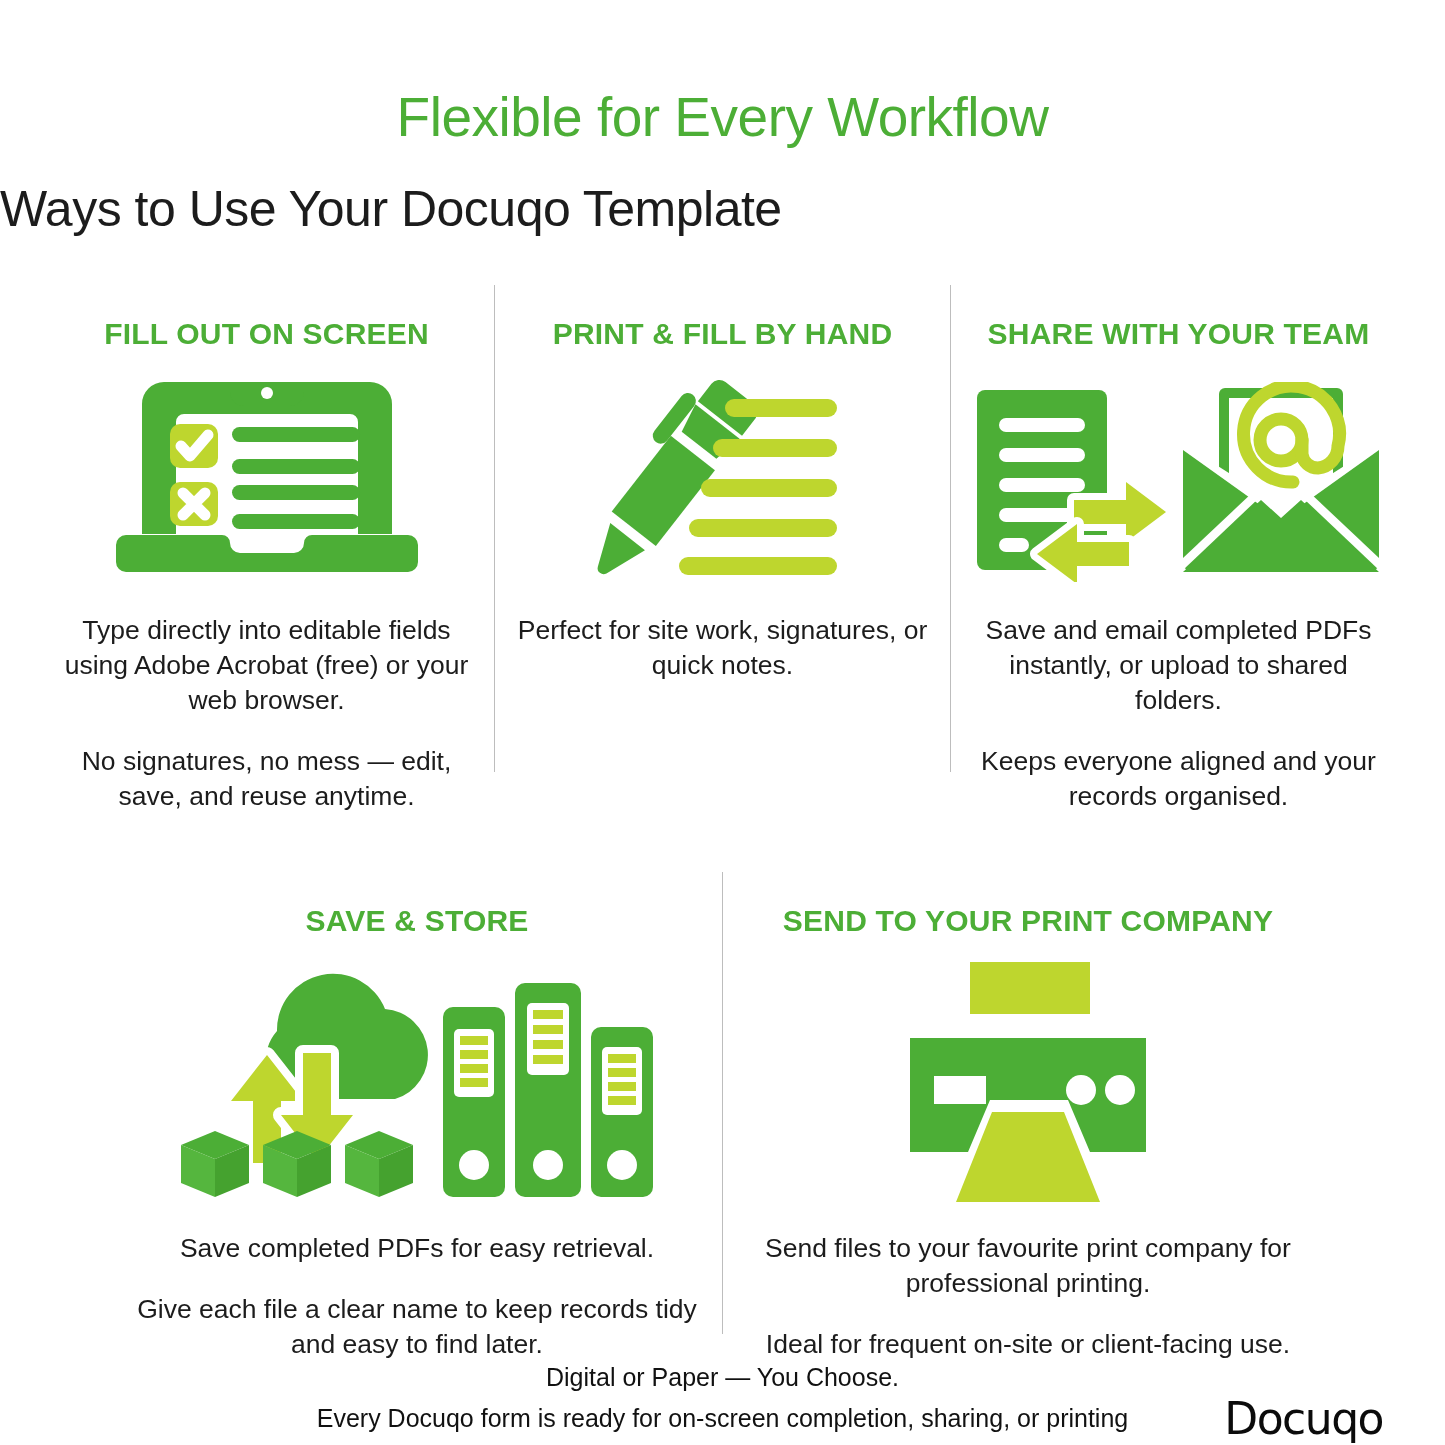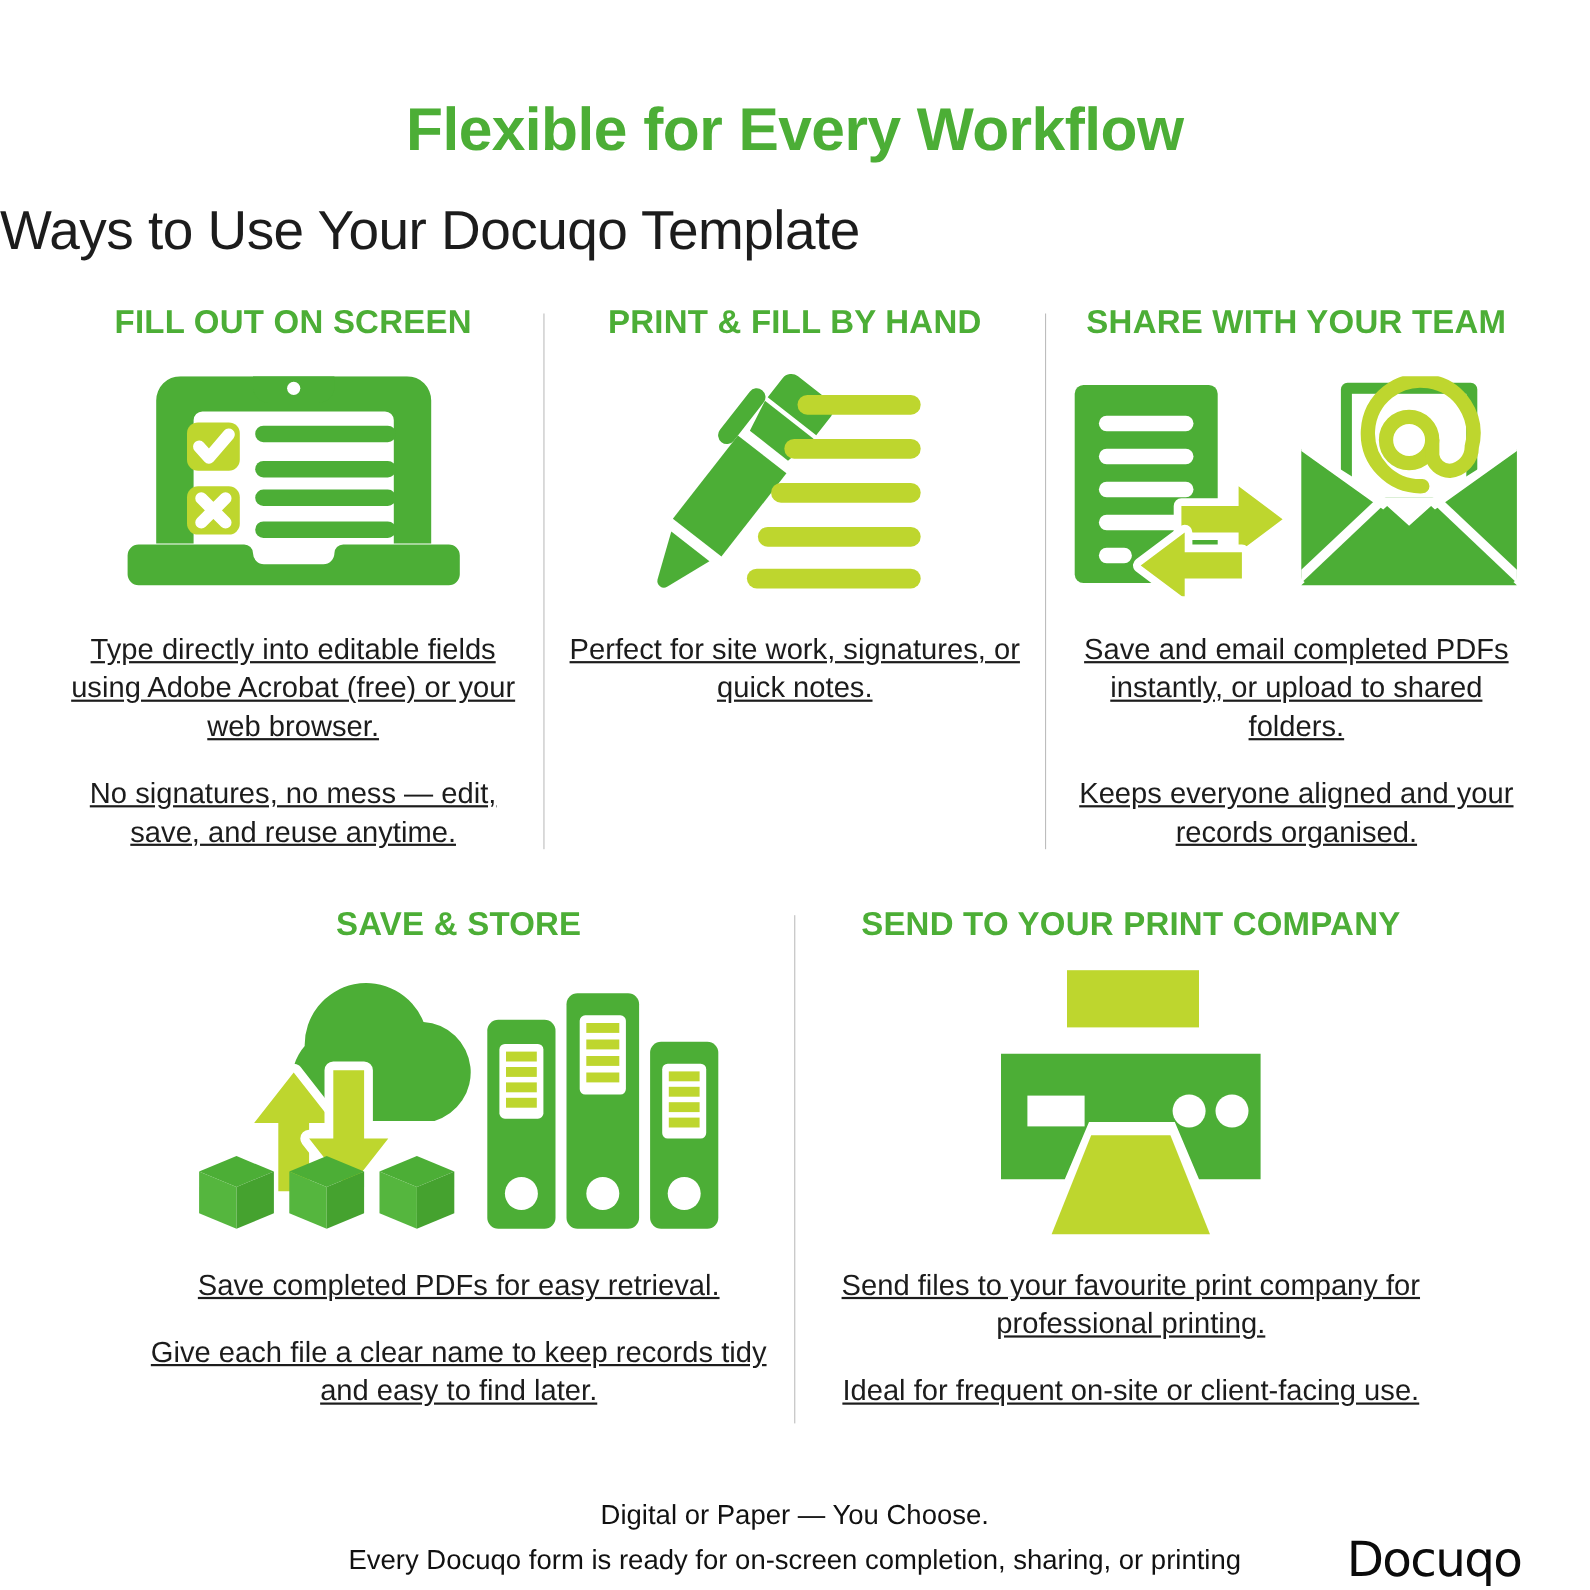--- a/index.html
+++ b/index.html
@@ -20,21 +20,21 @@
     height: 1445px;
     position: relative;
     box-sizing: border-box;
   }
 
   
   .title {
     text-align: center;
     color: #4CAE36;
     font-size: 55px;
-    font-weight: bold;
+    font-weight: normal;
     letter-spacing: -0.5px;
     padding-top: 52px;
     line-height: 1.05;
   }
   .subtitle {
     text-align: left;
     color: #1c1c1c;
     font-size: 50px;
     font-weight: 400;
     margin-top: 24px;
@@ -55,20 +55,21 @@
   .row-bottom {
     margin-top: 50px;
     padding: 0 38px;
   }
   .col {
     position: relative;
     box-sizing: border-box;
     display: flex;
     flex-direction: column;
     align-items: center;
+    margin-top: 40px;
   }
   .row-top .col { width: 455px; padding: 0 18px; }
   .row-bottom .col { width: 610px; padding: 0 22px; }
 
   .vdiv {
     width: 1px;
     background: #bdbdbd;
     align-self: stretch;
     flex: 0 0 1px;
   }
@@ -91,21 +92,21 @@
     height: 210px;
   }
   .row-bottom .icon-wrap { height: 245px; margin-top: 22px; }
   .body-text {
     text-align: center;
     font-size: 26.5px;
     line-height: 1.32;
     color: #1c1c1c;
     margin-top: 26px;
   }
-  .body-text p { margin: 0 0 26px 0; text-decoration: underline; }
+  .body-text p { margin: 0 0 26px 0; }
   .body-text p:last-child { margin-bottom: 0; }
 
   
   .footer {
     position: absolute;
     left: 0;
     right: 0;
     bottom: 44px;
   }
   .footer-lines {

